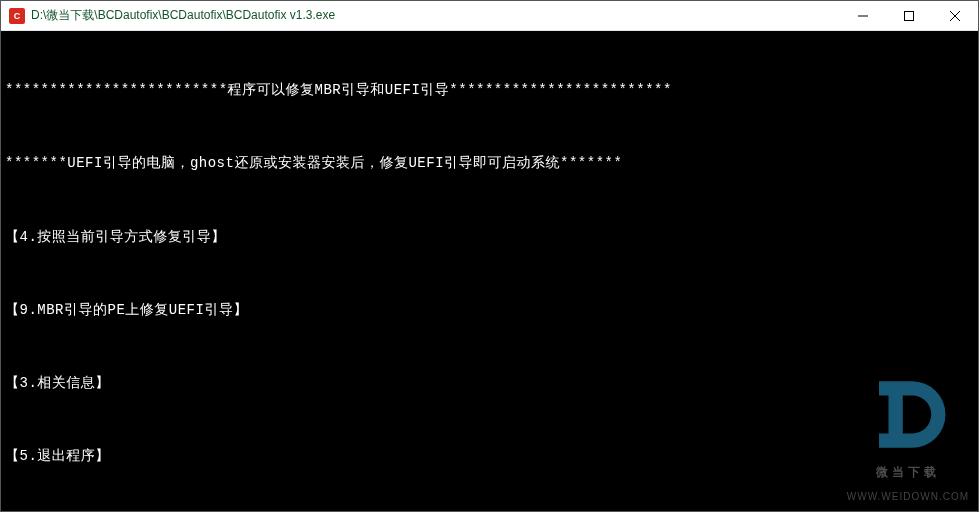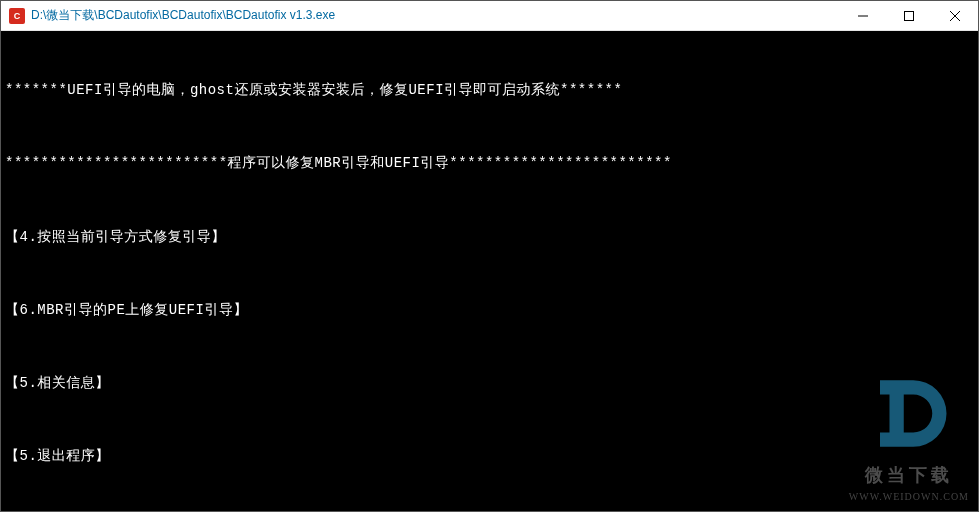--- a/index.html
+++ b/index.html
@@ -38,21 +38,21 @@
       display: flex;
       align-items: center;
       justify-content: center;
       color: #fff;
       font-size: 9px;
       font-weight: bold;
       margin-right: 6px;
     }
     .titlebar-title {
       font-size: 12px;
-      color: #0369a1;
+      color: #14532d;
       flex: 1;
       white-space: nowrap;
       overflow: hidden;
     }
     .win-controls {
       display: flex;
       height: 100%;
     }
     .win-btn {
       width: 46px;
@@ -98,30 +98,30 @@
       height: 95px;
       margin: 0 auto 2px;
     }
     .watermark .logo svg {
       width: 100%;
       height: 100%;
     }
     .watermark .wm-text {
       color: #8a8a8a;
       font-family: Liberation Mono, monospace;
-      font-size: 18px;
+      font-size: 12px;
       font-weight: 600;
       letter-spacing: 4px;
     }
     .watermark .wm-url {
       color: #7a7a7a;
-      font-family: Liberation Serif, serif;
+      font-family: Liberation Sans, sans-serif;
       font-size: 10px;
       letter-spacing: 1px;
-      margin-top: 4px;
+      margin-top: 10px;
     }
   </style>
 </head>
 <body>
 
 <div class="window">
   <div class="titlebar">
     <div class="titlebar-icon">C</div>
     <div class="titlebar-title">D:\微当下载\BCDautofix\BCDautofix\BCDautofix v1.3.exe</div>
     <div class="win-controls">
@@ -137,25 +137,25 @@
       </div>
       <div class="win-btn">
         <svg viewBox="0 0 10 10">
             <path d="M0 0 L10 10 M10 0 L0 10"></path>
           </svg>
       </div>
     </div>
   </div>
 
   <div class="console">
+    <div class="line">*************************程序可以修复MBR引导和UEFI引导*************************</div>
     <div class="line">*******UEFI引导的电脑，ghost还原或安装器安装后，修复UEFI引导即可启动系统*******</div>
-    <div class="line">*************************程序可以修复MBR引导和UEFI引导*************************</div>
     <div class="line">【4.按照当前引导方式修复引导】</div>
-    <div class="line">【6.MBR引导的PE上修复UEFI引导】</div>
-    <div class="line">【5.相关信息】</div>
+    <div class="line">【9.MBR引导的PE上修复UEFI引导】</div>
+    <div class="line">【3.相关信息】</div>
     <div class="line">【5.退出程序】</div>
     
   </div>
 </div>
 
 <div class="watermark">
   <div class="logo">
     <svg viewBox="0 0 100 100">
       <path d="M20 15 H55 A35 35 0 0 1 55 85 H20 V70 H30 V30 H20 Z M45 30 V70 H55 A20 20 0 0 0 55 30 Z" fill="#2aa3d9"></path>
     </svg>

